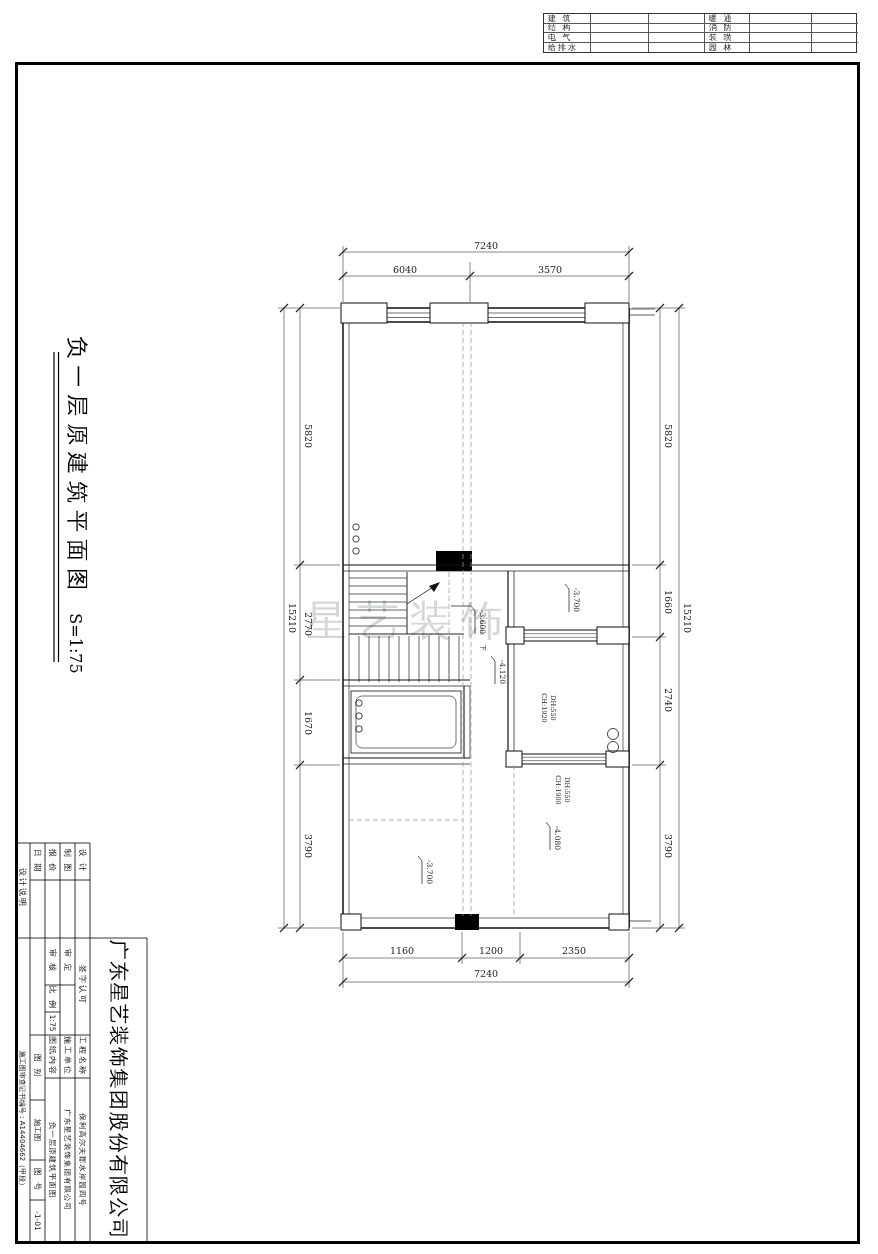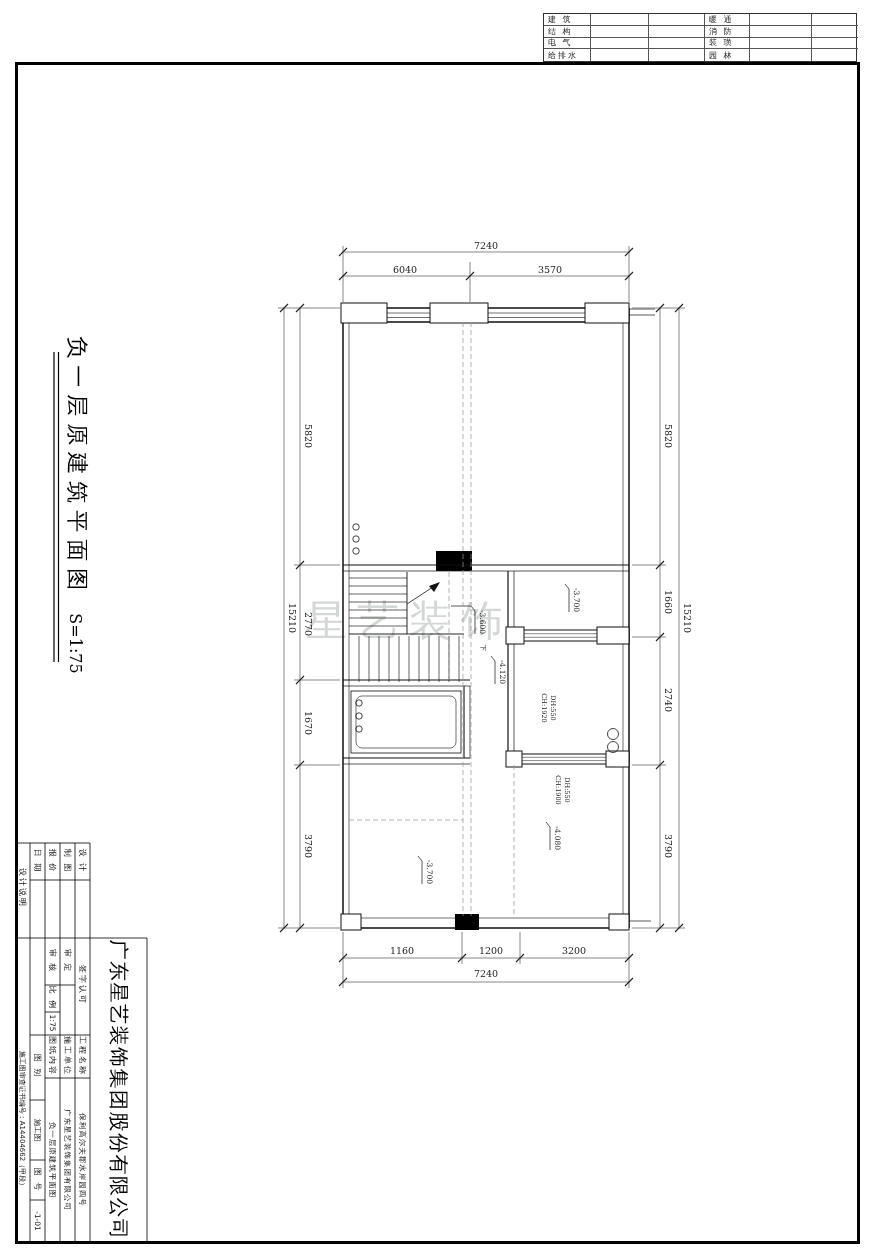--- a/index.html
+++ b/index.html
@@ -10,21 +10,21 @@
   svg.lines{position:absolute;left:0;top:0;z-index:2;}
   .ht{position:absolute;transform:translate(-50%,-50%);white-space:nowrap;z-index:3;}
   .vt{position:absolute;transform:translate(-50%,-50%) rotate(90deg);white-space:nowrap;z-index:3;}
   .dim{font-family:"DejaVu Serif",serif;font-size:9.5px;color:#222;}
   .elev{font-family:"DejaVu Serif",serif;font-size:7.5px;color:#222;}
   .door{font-family:"DejaVu Serif",serif;font-size:6.5px;line-height:8.5px;color:#222;text-align:center;}
   .tiny{font-size:6.5px;color:#222;}
   .wm{position:absolute;left:305px;top:578px;width:300px;height:86px;z-index:1;
       font-size:42px;letter-spacing:10px;color:#d4d8d4;display:flex;align-items:center;}
   
-  .consult{position:absolute;left:543px;top:13px;width:314px;height:49px;z-index:3;
+  .consult{position:absolute;left:543px;top:13px;width:314px;height:40px;z-index:3;
            display:grid;grid-template-columns:47px 58px 56px 45px 62px 46px;
            grid-template-rows:repeat(4,1fr);border:1px solid #333;box-sizing:border-box;}
   .consult .c{border-right:0.5px solid #555;border-bottom:0.5px solid #555;
               font-size:8px;letter-spacing:2px;color:#222;display:flex;align-items:center;
               padding-left:4px;overflow:hidden;}
   .consult .c:nth-child(6n){border-right:none;}
   .consult .c:nth-last-child(-n+6){border-bottom:none;}
   
   .sheet-title{display:flex;align-items:baseline;gap:16px;}
   .sheet-title .t1{font-size:22px;letter-spacing:7px;color:#000;}
@@ -182,21 +182,21 @@
     <span class="t1">负一层原建筑平面图</span>
     <span class="t2">S=1:75</span>
   </div>
 
   <span class="ht dim" style="left:486px;top:245px;">7240</span>
   <span class="ht dim" style="left:405px;top:269px;">6040</span>
   <span class="ht dim" style="left:550px;top:269px;">3570</span>
 
   <span class="ht dim" style="left:402px;top:950px;">1160</span>
   <span class="ht dim" style="left:491px;top:950px;">1200</span>
-  <span class="ht dim" style="left:574px;top:950px;">3200</span>
+  <span class="ht dim" style="left:574px;top:950px;">2350</span>
   <span class="ht dim" style="left:486px;top:973px;">7240</span>
 
   <span class="vt dim" style="left:308px;top:436px;">5820</span>
   <span class="vt dim" style="left:308px;top:624px;">2770</span>
   <span class="vt dim" style="left:308px;top:723px;">1670</span>
   <span class="vt dim" style="left:308px;top:846px;">3790</span>
   <span class="vt dim" style="left:292px;top:618px;">15210</span>
 
   <span class="vt dim" style="left:668px;top:436px;">5820</span>
   <span class="vt dim" style="left:668px;top:602px;">1660</span>

